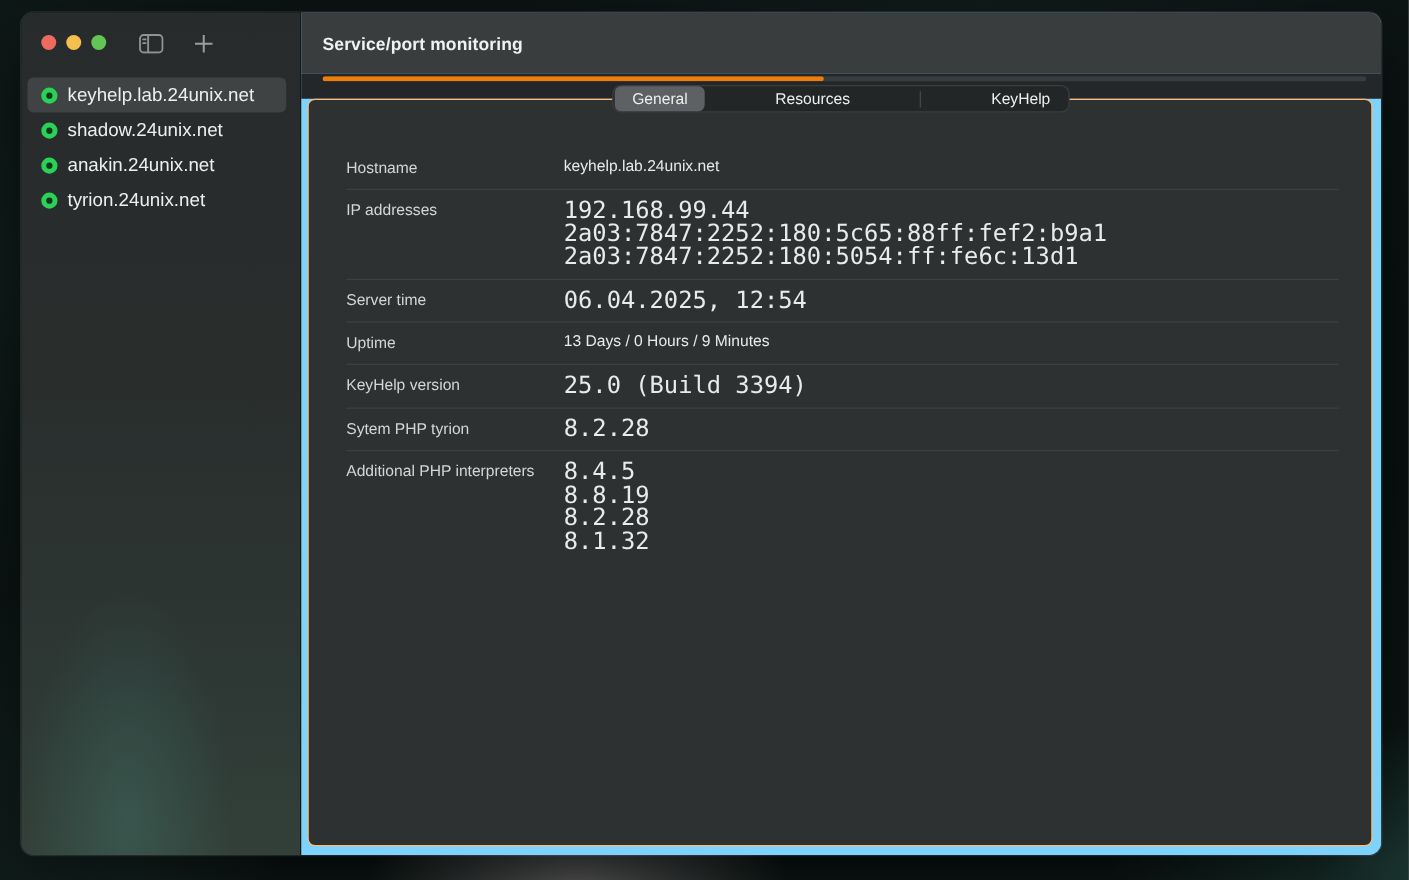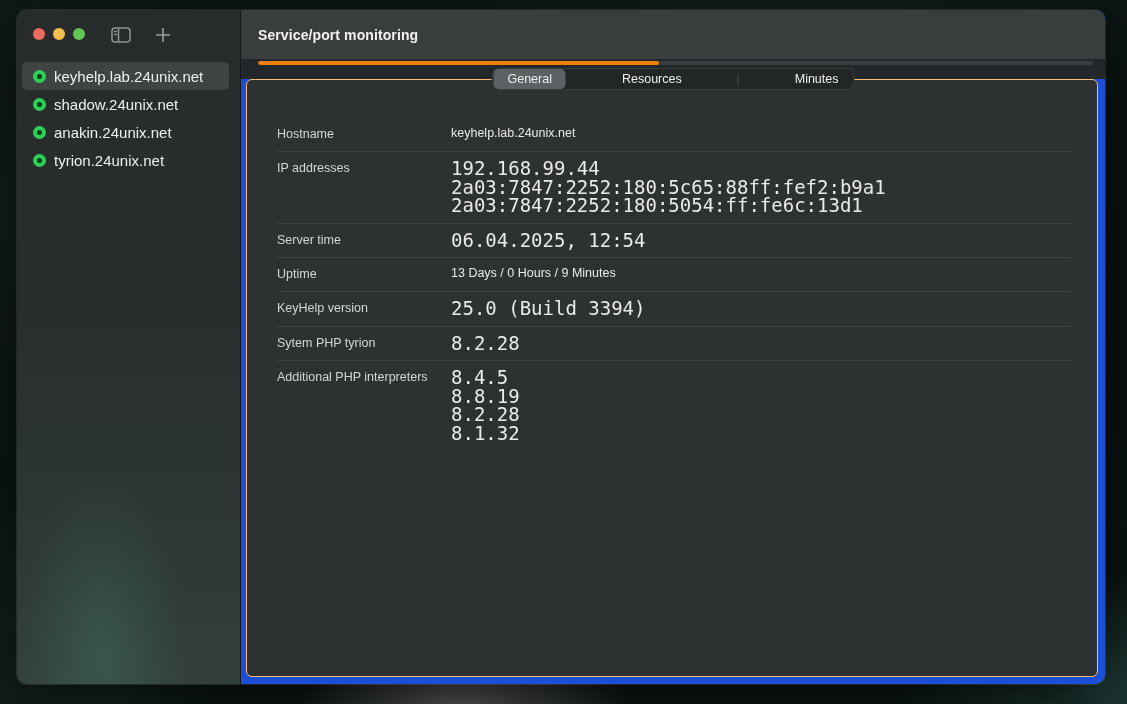--- a/index.html
+++ b/index.html
@@ -42,21 +42,21 @@
     height:28px; display:flex; align-items:center; gap:8px;
     padding-left:11px; border-radius:5px; color:#edefef; font-size:15px;
   }
   .sb-item.selected { background:#3f4344; }
   .status-dot {
     width:13px; height:13px; border-radius:50%; flex:0 0 13px;
     background:#10351a; border:4px solid #2bd156;
   }
 
   
-  .main { flex:1; position:relative; background:#1d4ed8; }
+  .main { flex:1; position:relative; background:#7dd3fc; }
   .titlebar {
     position:absolute; left:0; right:0; top:0; height:49px;
     background:#3a3d3e; display:flex; align-items:center; padding-left:17px;
   }
   .title { color:#f0f1f2; font-size:14px; font-weight:bold; letter-spacing:0.1px; }
   .band {
     position:absolute; left:0; right:0; top:49px; height:20px; background:#242729;
   }
   .progress-track {
     position:absolute; left:17px; right:12px; top:2px; height:4px;
@@ -159,21 +159,21 @@
     <div class="band">
       <div class="progress-track">
         <div class="progress-fill"></div>
       </div>
     </div>
 
     <div class="tabs">
       <span class="tab selected">General</span>
       <span class="tab">Resources</span>
       <span class="tab-divider"></span>
-      <span class="tab">Minutes</span>
+      <span class="tab">KeyHelp</span>
     </div>
 
     <div class="card">
       <div class="rows">
 
         <div class="row">
           <span class="row-label">Hostname</span>
           <span class="row-value">keyhelp.lab.24unix.net</span>
         </div>
 

